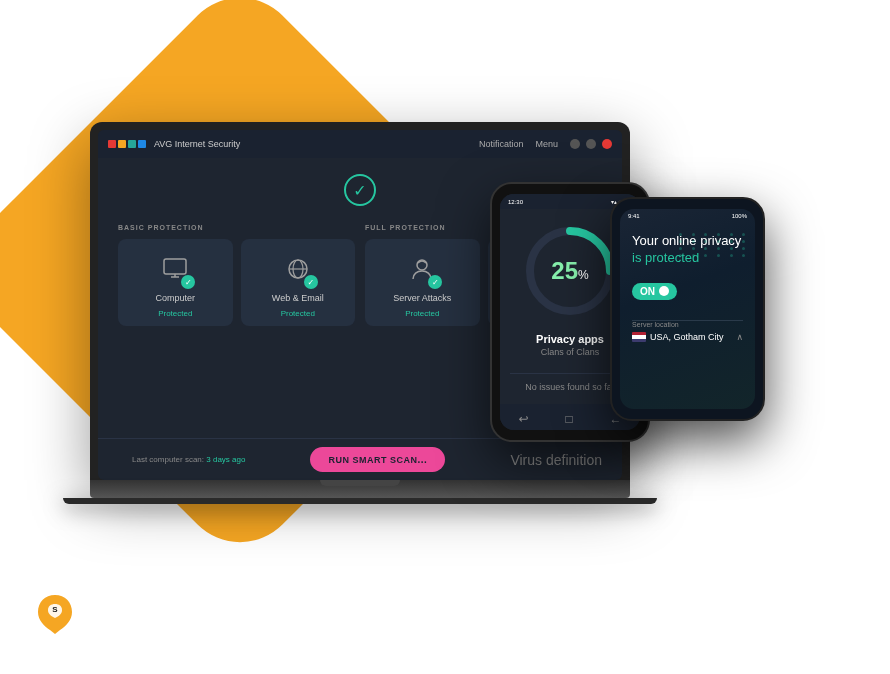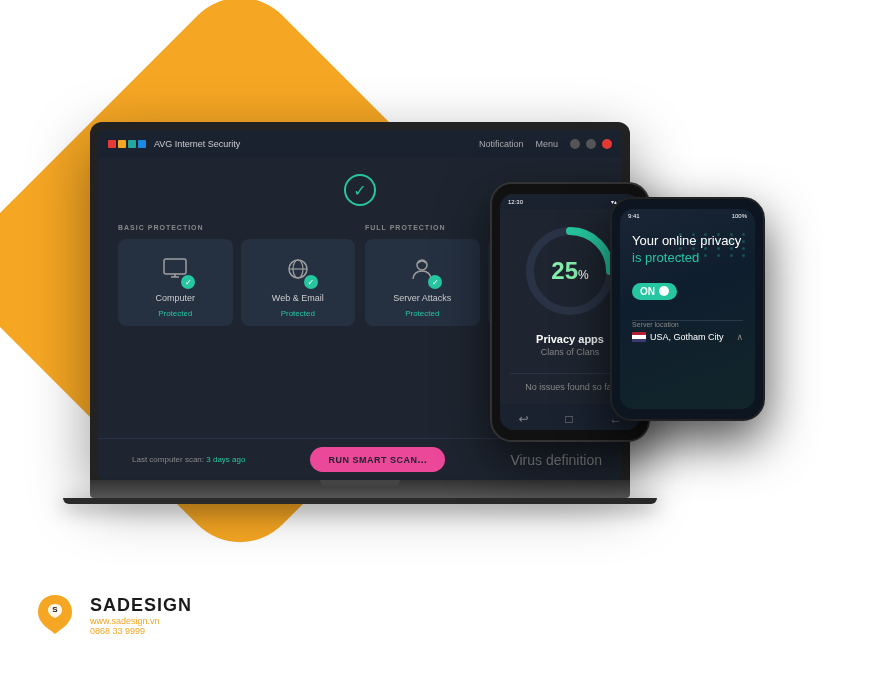--- a/index.html
+++ b/index.html
@@ -813,20 +813,15 @@
       </div>
     </div>
   </div>
 
   <div class="sadesign-logo">
     <svg class="sadesign-icon" viewBox="0 0 50 50">
       <path d="M25 5 C15 5 8 12 8 22 C8 30 14 36 20 40 L25 44 L30 40 C36 36 42 30 42 22 C42 12 35 5 25 5Z" fill="#F5A623"></path>
       <path d="M18 20 C18 16 21 14 25 14 C29 14 32 16 32 20 C32 24 29 26 25 28 L25 28 C21 26 18 24 18 20Z" fill="white" opacity="0.9"></path>
       <text x="25" y="22" text-anchor="middle" font-size="8" font-weight="bold" fill="#1a1a1a">S</text>
     </svg>
-    <div class="sadesign-text">
-      <span class="sadesign-name">SADESIGN</span>
-      <span class="sadesign-url">www.sadesign.vn</span>
-      <span class="sadesign-phone">0868 33 9999</span>
-    </div>
   </div>
 
 </div>
 
 </body></html>

